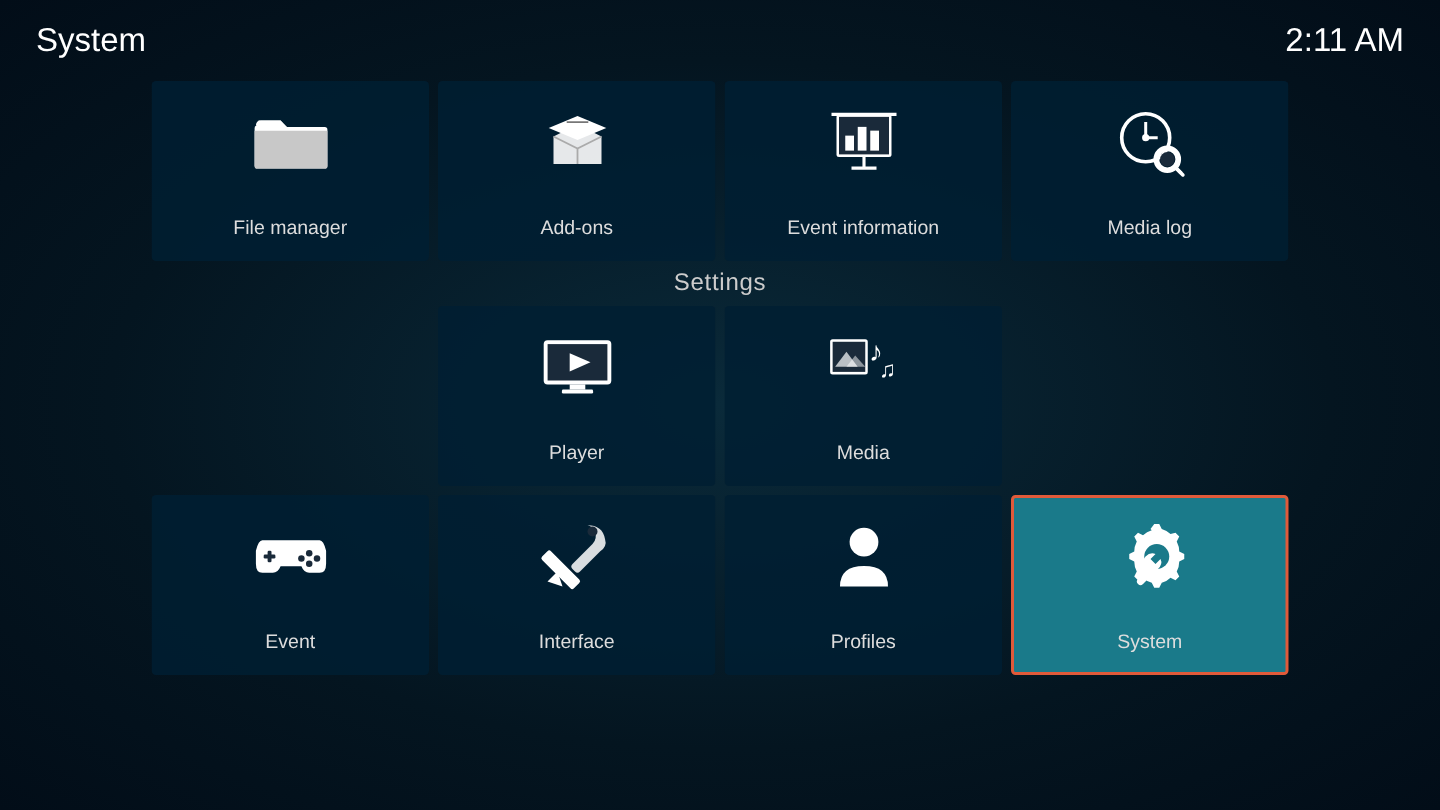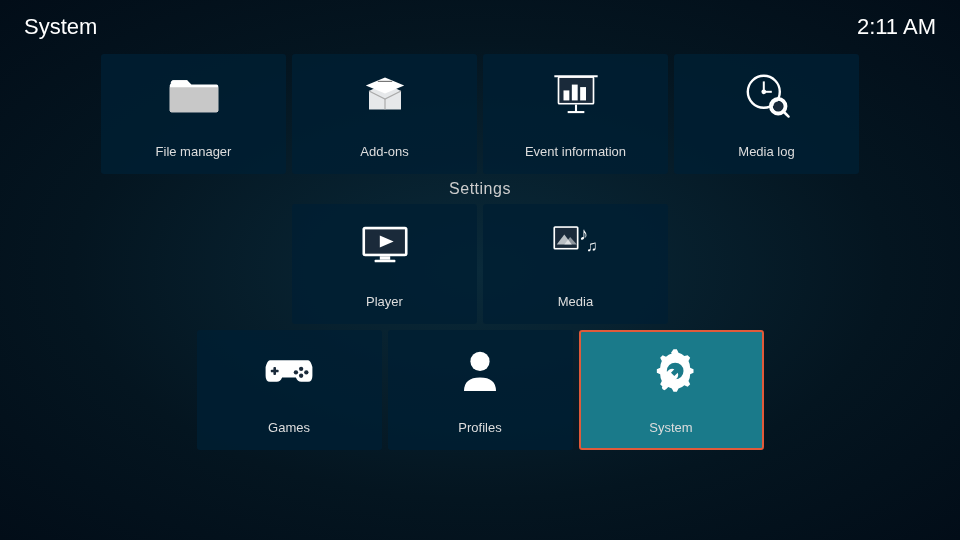--- a/index.html
+++ b/index.html
@@ -234,23 +234,36 @@
 
           <rect x="12" y="18" width="3" height="9" rx="1" fill="#1a2a3a"></rect>
           <rect x="9" y="21" width="9" height="3" rx="1" fill="#1a2a3a"></rect>
 
           <circle cx="44" cy="20" r="2.5" fill="#1a2a3a"></circle>
           <circle cx="50" cy="24" r="2.5" fill="#1a2a3a"></circle>
           <circle cx="44" cy="28" r="2.5" fill="#1a2a3a"></circle>
           <circle cx="38" cy="24" r="2.5" fill="#1a2a3a"></circle>
         </svg>
       </div>
-      <span class="tile-label">Games</span>
-    </div>
-
+      <span class="tile-label">Event</span>
+    </div>
+
+    <div class="tile">
+      <div class="tile-icon">
+        <svg viewBox="0 0 60 60" width="50" height="50">
+
+          <rect x="8" y="10" width="10" height="36" rx="2" transform="rotate(-45,30,30)" fill="white"></rect>
+          <polygon points="6,50 14,42 18,54" fill="white"></polygon>
+
+          <path d="M38,5 Q50,5 52,16 Q54,22 48,26 L32,42 Q30,44 28,42 L26,40 Q24,38 26,36 L42,20 Q46,16 44,10 Q42,6 38,5 Z" fill="white" opacity="0.85"></path>
+          <circle cx="42" cy="10" r="4" fill="#1a2a3a"></circle>
+        </svg>
+      </div>
+      <span class="tile-label">Interface</span>
+    </div>
 
     <div class="tile">
       <div class="tile-icon">
         <svg viewBox="0 0 60 60" width="48" height="48">
 
           <circle cx="30" cy="18" r="12" fill="white"></circle>
 
           <path d="M10,55 Q10,38 30,38 Q50,38 50,55" fill="white"></path>
         </svg>
       </div>

